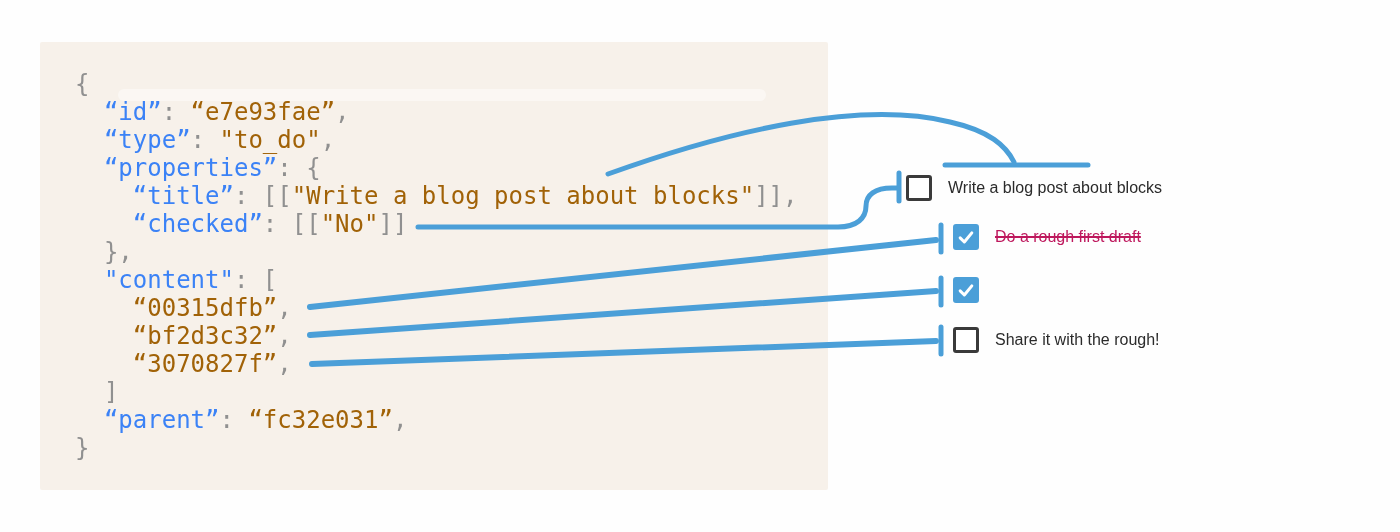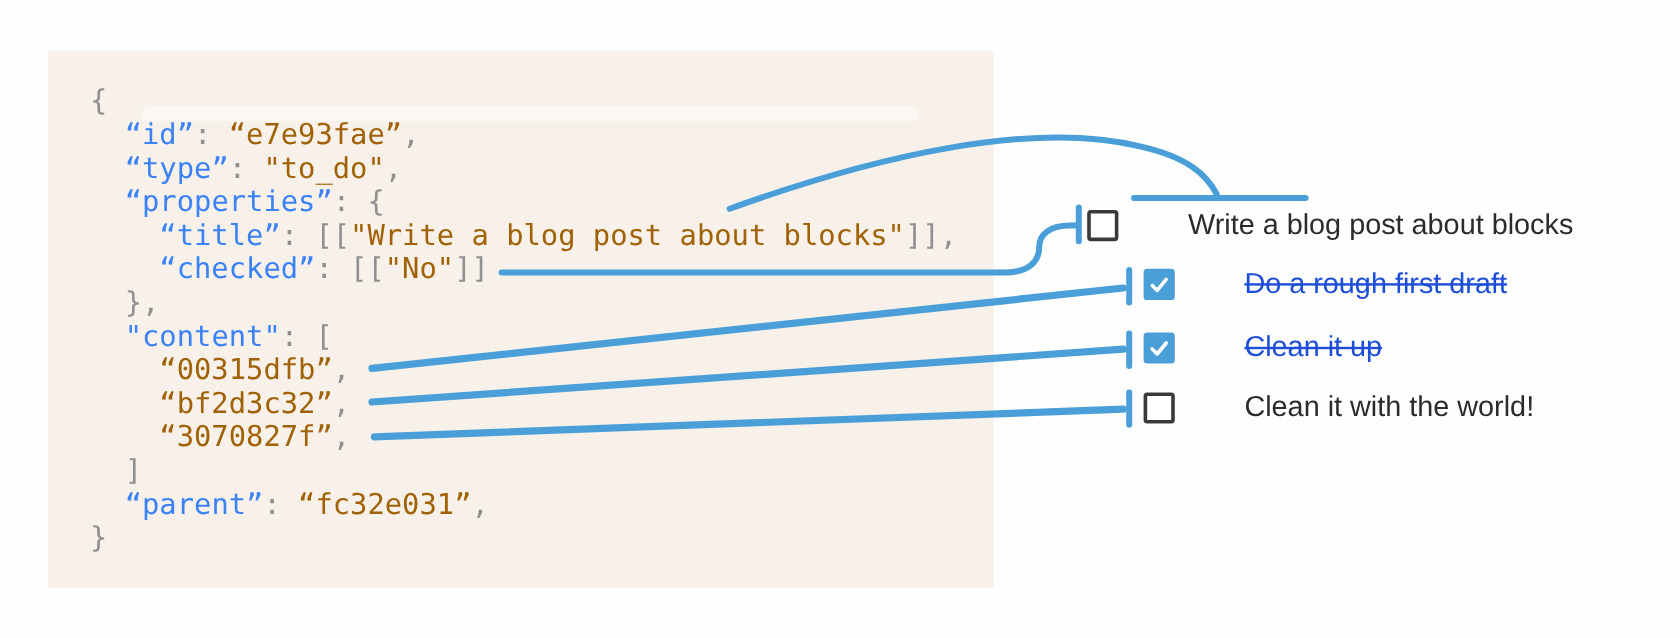--- a/index.html
+++ b/index.html
@@ -21,22 +21,22 @@
   .row-0{left:906px;top:173px;}
   .row-1{left:953px;top:222px;}
   .row-2{left:953px;top:275px;}
   .row-3{left:953px;top:325px;}
   .checkbox{width:26px;height:26px;box-sizing:border-box;border:3px solid #3a3a3a;
             border-radius:3px;background:#ffffff;display:flex;align-items:center;
             justify-content:center;flex:0 0 auto;cursor:pointer;}
   .checked .checkbox{background:#4B9FD8;border-color:#4B9FD8;}
   .checkbox svg{display:none;width:20px;height:20px;}
   .checked .checkbox svg{display:block;}
-  .todo-label{font-size:24px;line-height:30px;color:#2b2b2b;white-space:nowrap;margin-left:42px;}
-  .checked .todo-label{color:#1d4ed8;text-decoration:line-through;text-decoration-thickness:2px;}
+  .todo-label{font-size:16px;line-height:30px;color:#2b2b2b;white-space:nowrap;}
+  .checked .todo-label{color:#be185d;text-decoration:line-through;text-decoration-thickness:2px;}
 </style>
 </head>
 <body>
 
 <div class="stage">
 
   <div class="panel">
     <div class="panel-sheen"></div>
   </div>
 
@@ -70,23 +70,22 @@
     </span>
     <span class="todo-label">Do a rough first draft</span>
   </div>
 
   <div class="todo-row row-2 checked">
     <span class="checkbox">
       <svg viewBox="0 0 24 24">
         <polyline points="5,13 10,18 19,7" stroke="#ffffff" stroke-width="3.6" fill="none" stroke-linecap="round" stroke-linejoin="round"></polyline>
       </svg>
     </span>
-    <span class="todo-label">Clean it up</span>
   </div>
 
   <div class="todo-row row-3">
     <span class="checkbox">
       
     </span>
-    <span class="todo-label">Clean it with the world!</span>
+    <span class="todo-label">Share it with the rough!</span>
   </div>
 
 </div>
 
 </body></html>

